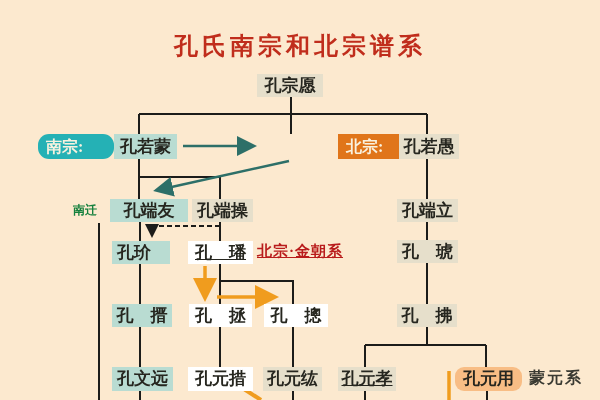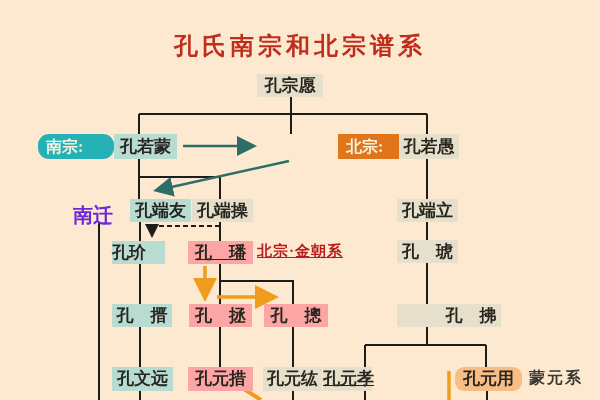--- a/index.html
+++ b/index.html
@@ -13,55 +13,55 @@
     text-align:center; font-size:24px; font-weight:bold;
     color:#c02d1c; letter-spacing:4px;
   }
   #connectors{position:absolute; left:0; top:0;}
   .node{
     position:absolute; font-size:17px; font-weight:bold; color:#26261f;
     text-align:center; white-space:nowrap; line-height:23px; height:23px;
   }
   .cyan{background:#b9dcd2;}
   .tan{background:#e6dfcb;}
-  .amber{background:#fca5a5;}
+  .amber{background:#ffffff;}
   .peach{background:#f8bd85;}
   .seal-label{
     position:absolute; font-size:16px; font-weight:bold; color:#f9f2df;
     line-height:25px; height:25px; padding-left:8px; white-space:nowrap;
   }
   .teal-bg{background:#25b1b5;}
   .orange-bg{background:#e0751a;}
   .note{position:absolute; white-space:nowrap; font-weight:bold;}
-  #t-nanqian{left:73px; top:202px; font-size:20px; color:#6d28d9;}
+  #t-nanqian{left:73px; top:202px; font-size:12px; color:#15803d;}
   #t-jinnote{left:257px; top:242px; font-size:15px; color:#b91c1c;
              text-decoration:underline; letter-spacing:1px;}
   #t-mengyuan{left:529px; top:368px; font-size:16px; color:#3a3a32; letter-spacing:2px;}
   .underlined{text-decoration:underline;}
   
   #n-zongyuan{left:257px; top:74px;  width:66px;}
   #l-south   {left:38px;  top:134px; width:68px;border-radius:11px;}
   #n-ruomeng {left:114px; top:134px; width:63px; line-height:25px; height:25px;}
   #n-ruoxu   {left:263px; top:134px; width:64px; line-height:25px; height:25px;}
   #l-north   {left:338px; top:134px; width:53px;}
   #n-ruoyu   {left:399px; top:134px; width:60px; line-height:25px; height:25px;}
-  #n-duanyou {left:110px; top:199px; width:61px;margin-left:20px;}
+  #n-duanyou {left:110px; top:199px; width:78px;}
   #n-duancao {left:192px; top:199px; width:61px;}
   #n-duanli  {left:397px; top:199px; width:61px;}
-  #n-jie     {left:112px; top:241px; width:53px; text-align:left; }
+  #n-jie     {left:112px; top:241px; width:53px; text-align:left; padding-left:5px;}
   #n-fan     {left:188px; top:241px; width:65px;}
   #n-hu      {left:397px; top:240px; width:61px;}
   #n-jin2    {left:112px; top:304px; width:60px;}
   #n-zheng   {left:189px; top:304px; width:63px;}
   #n-zong    {left:264px; top:304px; width:64px;}
-  #n-fu      {left:397px; top:304px; width:60px;padding-left:44px;}
+  #n-fu      {left:397px; top:304px; width:60px;}
   #n-wenyuan {left:112px; top:367px; width:61px; line-height:24px; height:24px;}
   #n-yuancuo {left:188px; top:367px; width:65px; line-height:24px; height:24px;}
   #n-yuanhong{left:263px; top:367px; width:59px; line-height:24px; height:24px;}
-  #n-yuanxiao{left:323px; top:367px; width:49px; line-height:24px; height:24px;text-decoration:underline;}
+  #n-yuanxiao{left:338px; top:367px; width:58px; line-height:24px; height:24px;text-decoration:underline;}
   #n-yuanyong{left:455px; top:367px; width:67px; line-height:24px; height:24px;border-radius:9px;}
 </style>
 </head>
 <body>
 
 <div id="stage">
 
   <svg id="connectors" width="600" height="400" viewBox="0 0 600 400">
     <defs>
       <marker id="mblack" orient="auto" markerWidth="9" markerHeight="9" refX="5" refY="3.5">

